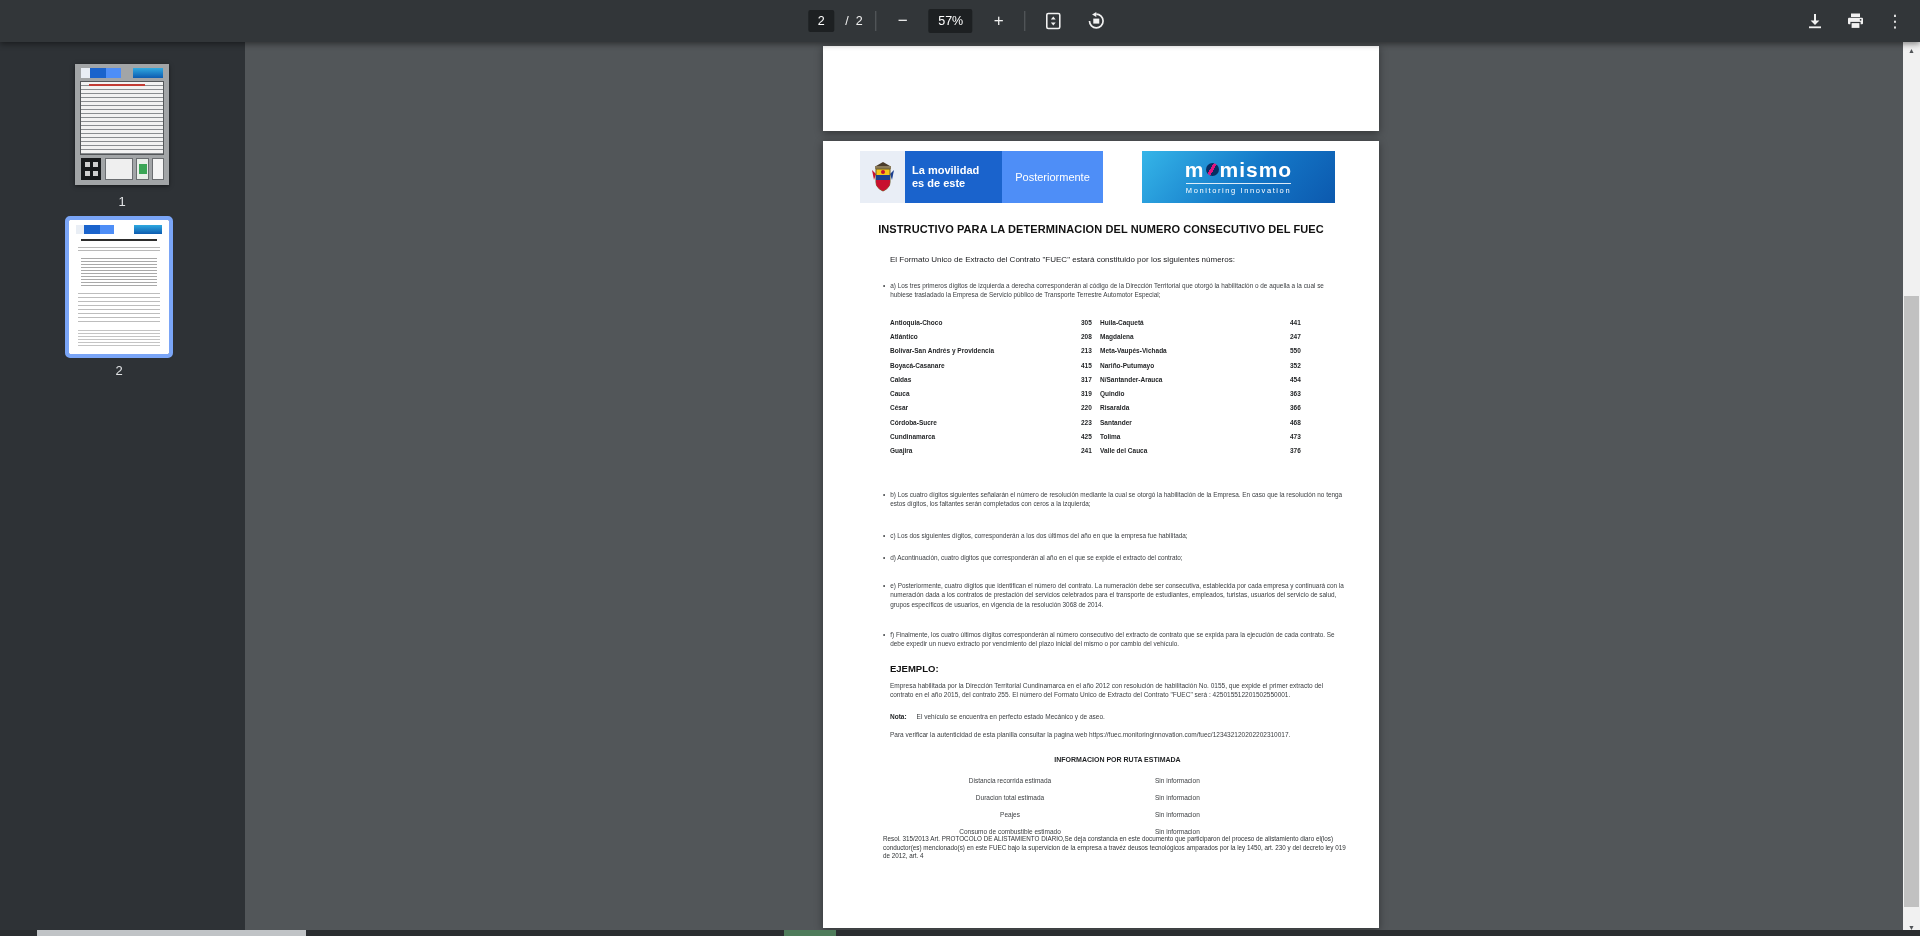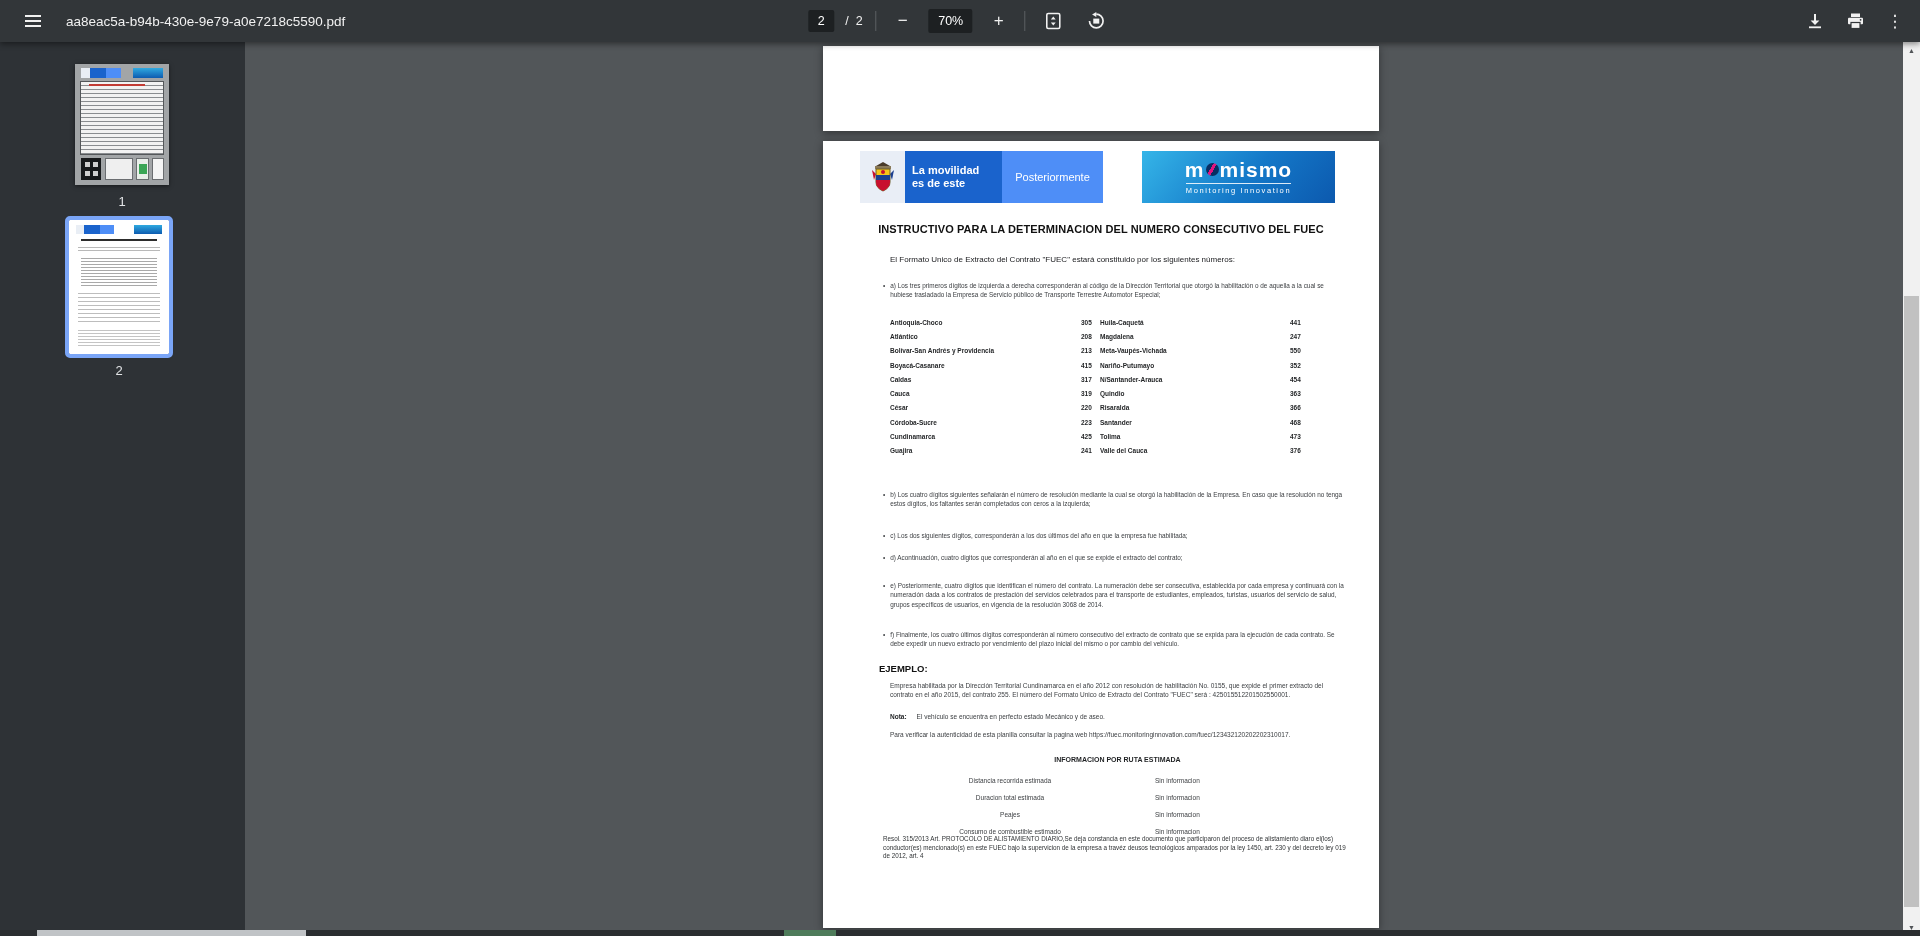--- a/index.html
+++ b/index.html
@@ -94,21 +94,21 @@
   .bullet-c { left:60px; top:390px; width:464px; }
   .bullet-d { left:60px; top:412px; width:464px; }
   .bullet-e { left:60px; top:440px; width:464px; }
   .bullet-f { left:60px; top:489px; width:464px; }
 
   .codes-table { position:absolute; left:67px; top:174px; width:455px; }
   .ct-row { display:grid; grid-template-columns:191px 19px 190px 21px; height:14.3px; align-items:center; }
   .ct-name { font-size:6.5px; font-weight:bold; color:#1f2123; }
   .ct-code { font-size:6.5px; font-weight:bold; color:#1f2123; }
 
-  .ex-h { position:absolute; left:56px; top:522px; font-size:9.5px; font-weight:bold; color:#111; }
+  .ex-h { position:absolute; left:67px; top:522px; font-size:9.5px; font-weight:bold; color:#111; }
   .ex-t { position:absolute; left:67px; top:540px; width:455px; font-size:6.5px; line-height:1.45; color:#3a3d40; }
   .nota { position:absolute; left:67px; top:572px; width:455px; font-size:6.5px; color:#3a3d40; }
   .nota b { margin-right:10px; color:#1f2123; }
   .verify { position:absolute; left:67px; top:590px; width:455px; font-size:6.5px; color:#3a3d40; }
 
   .ri-title { position:absolute; left:67px; top:615px; width:455px; text-align:center; font-size:7px; font-weight:bold; color:#1f2123; }
   .ri-rows { position:absolute; left:67px; top:631px; width:455px; }
   .ri-row { display:flex; height:17px; align-items:center; }
   .ri-label { width:240px; text-align:center; font-size:6.5px; color:#3a3d40; }
   .ri-value { margin-left:25px; font-size:6.5px; color:#3a3d40; }
@@ -127,35 +127,27 @@
   .bottom-bar { position:absolute; left:0; top:930px; width:1920px; height:6px; background:#2a2d30; }
   .bb-seg1 { position:absolute; left:37px; top:0; width:269px; height:6px; background:#c0c3c6; }
   .bb-seg2 { position:absolute; left:784px; top:0; width:52px; height:6px; background:#4e7b5a; }
 
   svg { display:block; }
 </style>
 </head>
 <body>
 
 <div class="toolbar">
-  <div class="tb-left">
-    <div class="hamburger">
-        <span></span>
-        <span></span>
-        <span></span>
-      </div>
-    <div class="doc-title">aa8eac5a-b94b-430e-9e79-a0e7218c5590.pdf</div>
-  </div>
   <div class="tb-center">
     <input class="page-input" readonly="" value="2" style="">
     <span class="page-sep">/</span>
     <span class="page-total">2</span>
     <div class="tb-divider"></div>
     <div class="tb-btn">−</div>
-    <div class="zoom-chip">70%</div>
+    <div class="zoom-chip">57%</div>
     <div class="tb-btn">+</div>
     <div class="tb-divider"></div>
     <div class="tb-icon">
       <svg width="16" height="18" viewBox="0 0 16 18">
           <rect x="1.5" y="1.5" width="13" height="15" rx="1.5" fill="none" stroke="#f1f1f1" stroke-width="1.6"></rect>
           <path d="M8 4.5 L10.4 7.5 H5.6 Z" fill="#f1f1f1"></path>
           <path d="M8 13.5 L5.6 10.5 H10.4 Z" fill="#f1f1f1"></path>
         </svg>
     </div>
     <div class="tb-icon">

